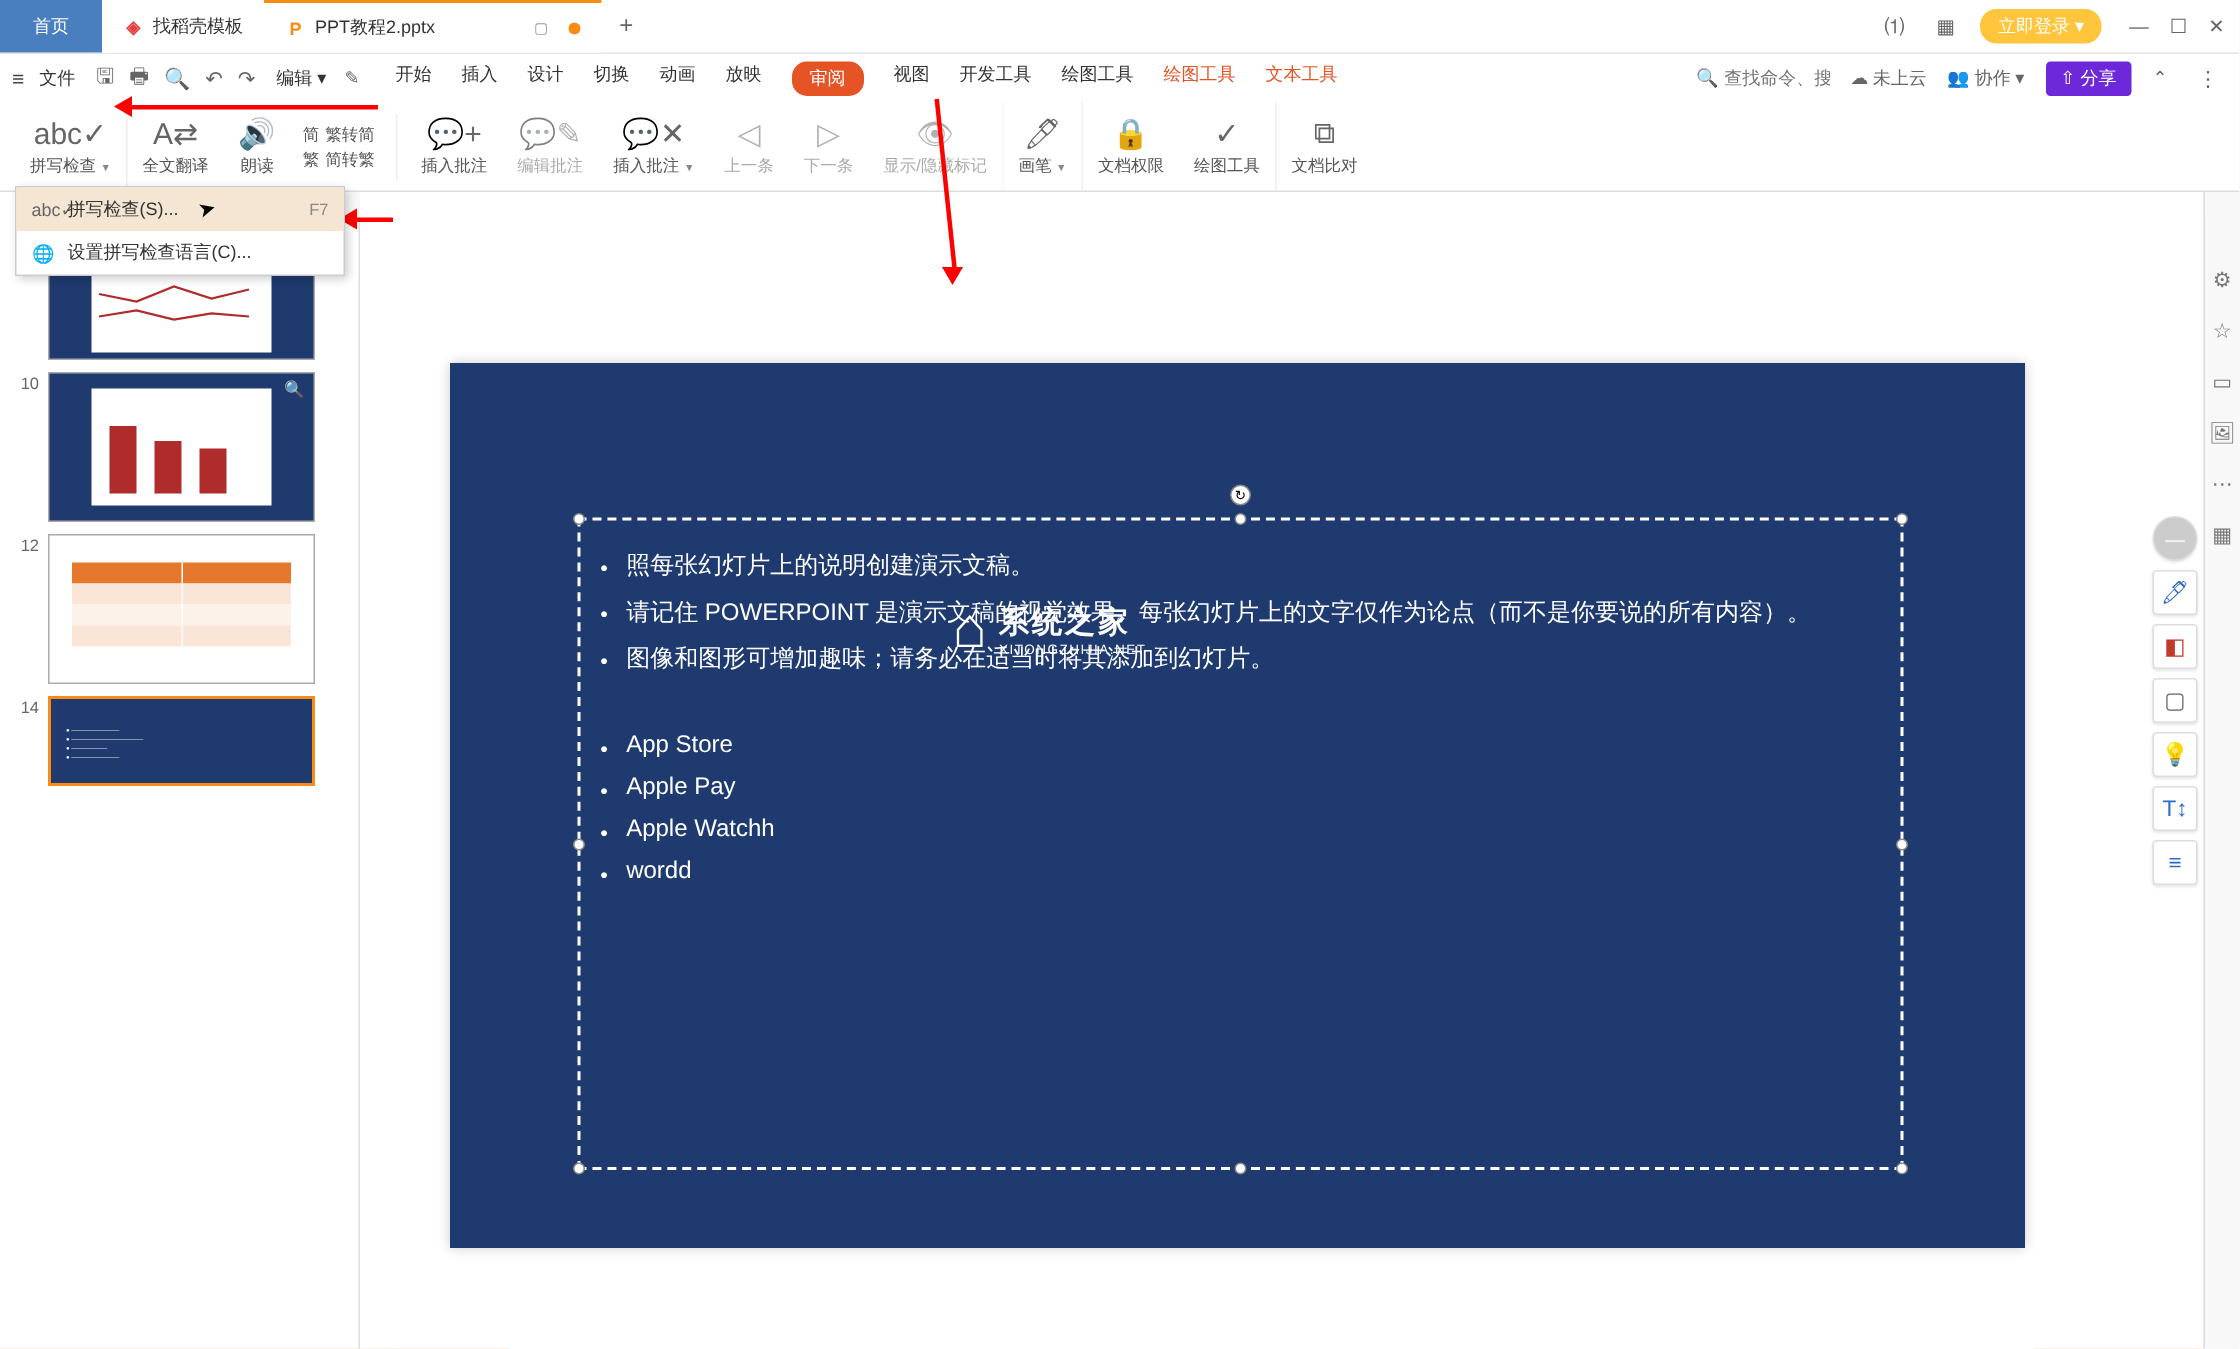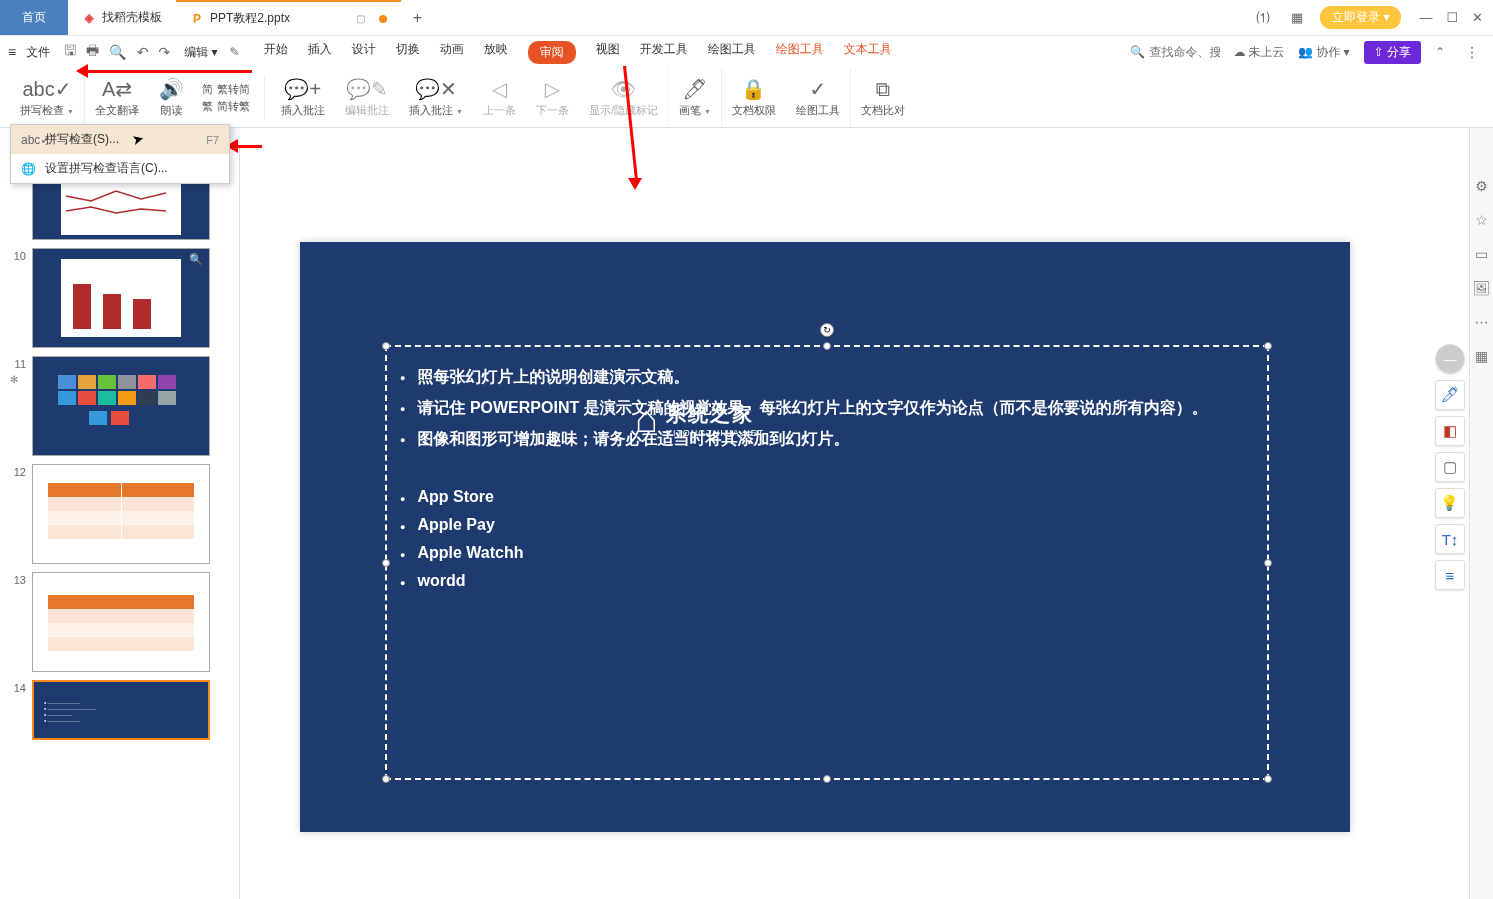--- a/index.html
+++ b/index.html
@@ -78,21 +78,21 @@
 
 .slide-area { flex:1; background:#fff; position:relative; overflow:hidden;}
 .main-slide { position:absolute; left:60px; top:114px; width:1050px; height:590px; background:#1e3a6e; box-shadow:0 0 8px rgba(0,0,0,0.2);}
 
 
 .textbox-sel { position:absolute; left:85px; top:103px; width:884px; height:435px; border:2px dashed #fff;}
 .sel-handle { position:absolute; width:8px; height:8px; background:#fff; border:1px solid #888; border-radius:50%;}
 .rotate-handle { position:absolute; left:50%; top:-24px; transform:translateX(-50%); width:14px; height:14px; background:#fff; border:1px solid #888; border-radius:50%; font-size:9px; display:flex; align-items:center; justify-content:center;}
 
 .slide-content { position:absolute; left:100px; top:120px; width:870px; color:#fff; font-size:16px;}
-.slide-content ul { list-style:none;font-weight:bold; }
+.slide-content ul { list-style:none; }
 .slide-content li { padding:5px 0; display:flex; align-items:flex-start; gap:12px;}
 .slide-content li::before { content:"●"; font-size:9px; margin-top:6px;}
 
 
 .watermark { position:absolute; left:335px; top:156px; color:#fff; display:flex; align-items:center; gap:8px; z-index:5;}
 .wm-icon { font-size:38px; }
 .wm-text { display:flex; flex-direction:column;}
 .wm-main { font-size:20px; font-weight:bold; letter-spacing:2px;}
 .wm-sub { font-size:9px; letter-spacing:1px;}
 
@@ -305,44 +305,20 @@
       <div class="thumb-slide">
         <span class="thumb-zoom">🔍</span>
         <div class="thumb-chart">
           <svg width="100%" height="100%">
               <rect x="12" y="25" width="18" height="45" fill="#b02c2c"></rect>
               <rect x="42" y="35" width="18" height="35" fill="#b02c2c"></rect>
               <rect x="72" y="40" width="18" height="30" fill="#b02c2c"></rect>
             </svg>
         </div>
       </div>
-    </div>
-    <div class="thumb-item">
-      <span class="thumb-num">11</span>
-      <div class="thumb-slide">
-        <div style="position:absolute;left:25px;top:18px;display:grid;grid-template-columns:repeat(6,18px);gap:2px;">
-          <div style="width:18px;height:14px;background:#4a90d9;"></div>
-            <div style="width:18px;height:14px;background:#e6a23c;"></div>
-            <div style="width:18px;height:14px;background:#67c23a;"></div>
-            <div style="width:18px;height:14px;background:#909399;"></div>
-            <div style="width:18px;height:14px;background:#f56c6c;"></div>
-            <div style="width:18px;height:14px;background:#8e44ad;"></div>
-          <div style="width:18px;height:14px;background:#3498db;"></div>
-            <div style="width:18px;height:14px;background:#e74c3c;"></div>
-            <div style="width:18px;height:14px;background:#1abc9c;"></div>
-            <div style="width:18px;height:14px;background:#f39c12;"></div>
-            <div style="width:18px;height:14px;background:#2c3e50;"></div>
-            <div style="width:18px;height:14px;background:#95a5a6;"></div>
-        </div>
-        <div style="position:absolute;left:56px;top:54px;display:flex;gap:4px;">
-            <div style="width:18px;height:14px;background:#3498db;"></div>
-            <div style="width:18px;height:14px;background:#e74c3c;"></div>
-          </div>
-      </div>
-      <span style="font-size:10px;color:#888;position:absolute;left:10px;margin-top:18px;">✻</span>
     </div>
     <div class="thumb-item">
       <span class="thumb-num">12</span>
       <div class="thumb-slide" style="background:#fff;">
         <div style="position:absolute;left:15px;top:18px;right:15px;bottom:18px;">
           <div style="height:14px;background:#e6782e;display:flex;">
               <div style="flex:1;border-right:1px solid #fff;"></div>
               <div style="flex:1;"></div>
             </div>
           <div style="height:14px;background:#fbe5d6;display:flex;">
@@ -354,31 +330,20 @@
               <div style="flex:1;"></div>
             </div>
           <div style="height:14px;background:#fbe5d6;display:flex;">
               <div style="flex:1;border-right:1px solid #fff;"></div>
               <div style="flex:1;"></div>
             </div>
         </div>
       </div>
     </div>
     <div class="thumb-item">
-      <span class="thumb-num">13</span>
-      <div class="thumb-slide" style="background:#fff;">
-        <div style="position:absolute;left:15px;top:22px;right:15px;bottom:22px;">
-          <div style="height:14px;background:#e6782e;"></div>
-          <div style="height:14px;background:#fbe5d6;"></div>
-          <div style="height:14px;background:#fdf2ea;"></div>
-          <div style="height:14px;background:#fbe5d6;"></div>
-        </div>
-      </div>
-    </div>
-    <div class="thumb-item">
       <span class="thumb-num">14</span>
       <div class="thumb-slide active" style="height:60px;">
         <div style="position:absolute;left:10px;top:18px;color:#fff;font-size:4px;line-height:6px;">
           ● ————————<br>● ————————————<br>● ——————<br>● ————————
         </div>
       </div>
     </div>
   </div>
 
   <div class="ruler-v"></div>

